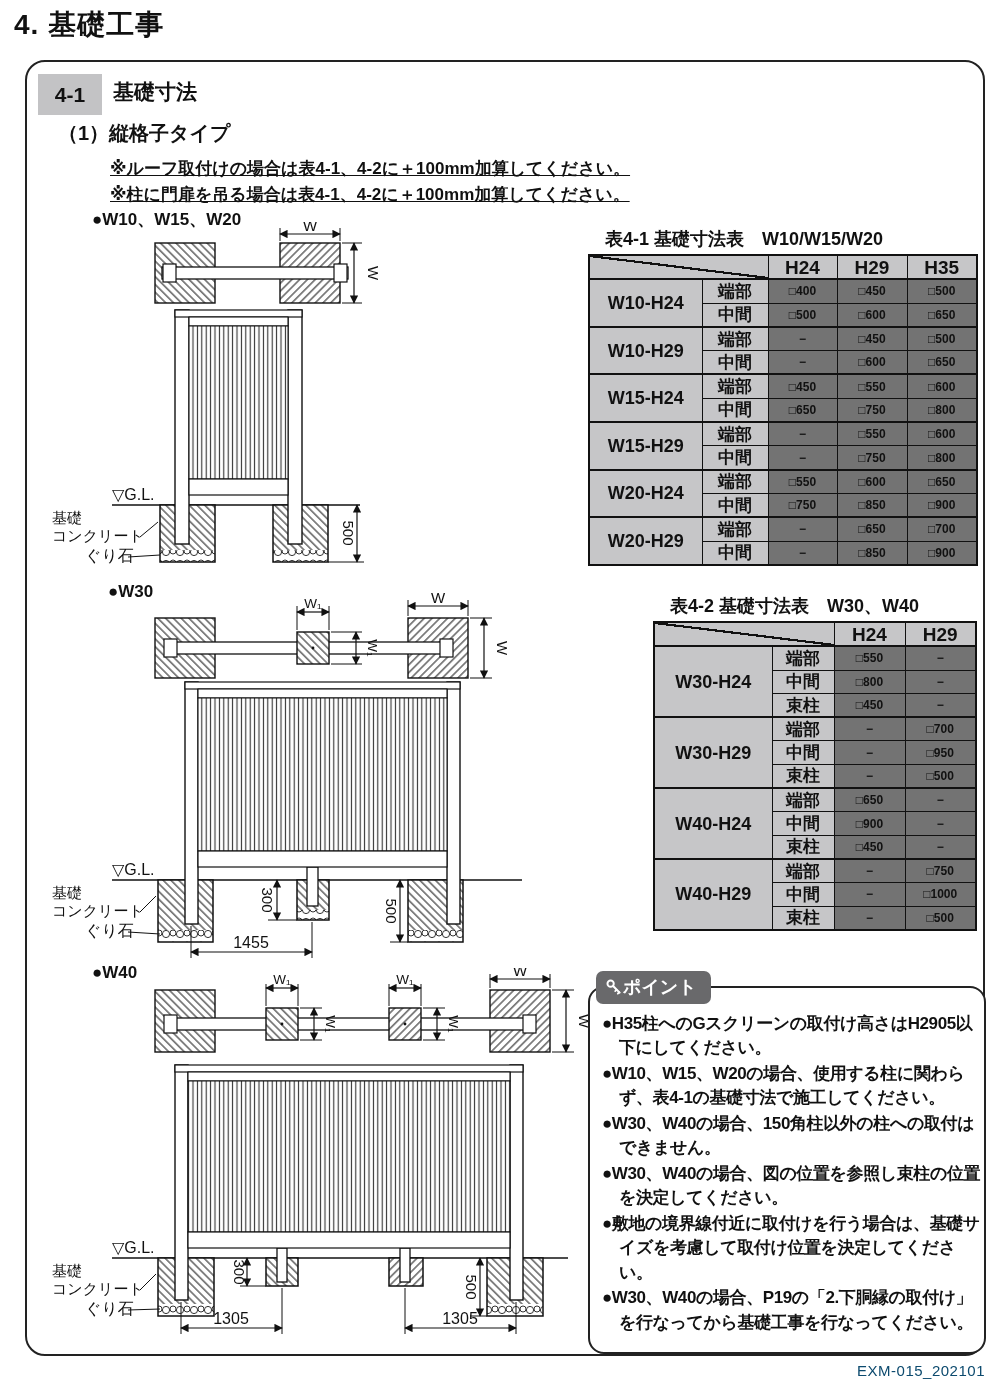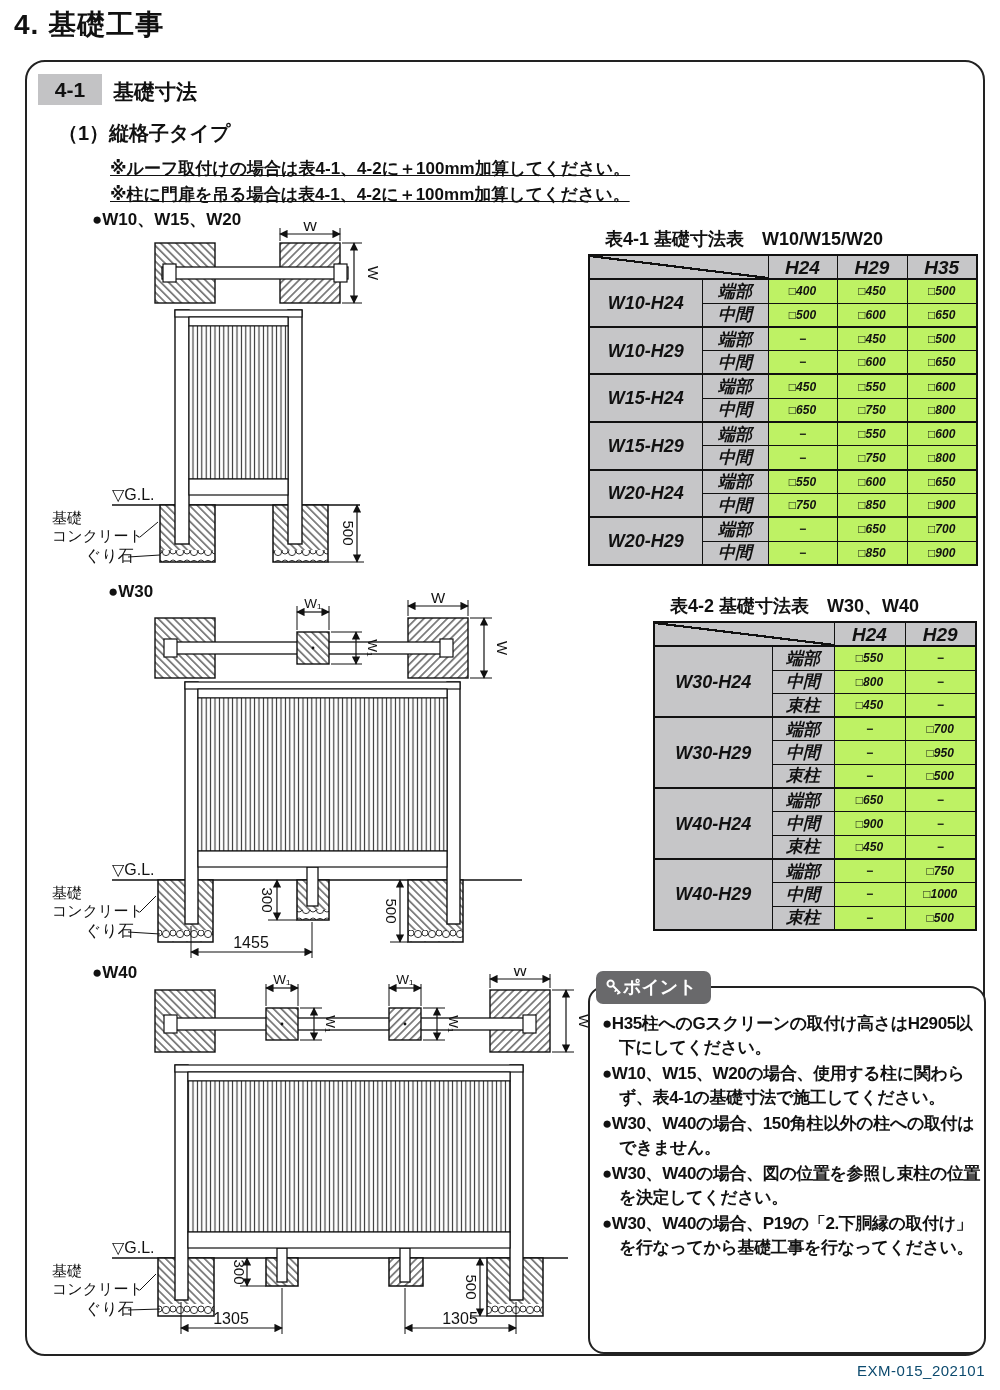--- a/index.html
+++ b/index.html
@@ -4,28 +4,28 @@
 <style>
   html,body{margin:0;padding:0;}
   body{
     width:1000px;height:1390px;position:relative;background:#fff;
     font-family:"Liberation Sans","DejaVu Sans",sans-serif;color:#111;
     overflow:hidden;
   }
   .abs{position:absolute;}
   .page-title{left:14px;top:6px;font-size:28px;font-weight:bold;letter-spacing:1px;}
   .main-box{left:25px;top:60px;width:956px;height:1292px;border:2.6px solid #222;border-radius:20px;}
-  .sec-badge{left:38px;top:74px;width:64px;height:31px;background:#c3c3c5;
+  .sec-badge{left:38px;top:74px;width:64px;height:41px;background:#c3c3c5;
     font-size:21px;font-weight:bold;display:flex;align-items:center;justify-content:center;}
   .sec-title{left:113px;top:78px;font-size:21px;font-weight:bold;}
   .subsec-title{left:58px;top:120px;font-size:20px;font-weight:bold;}
   .notes{left:110px;top:156px;font-size:17px;font-weight:bold;line-height:26px;text-decoration:underline;}
   .diag-label{font-size:17px;font-weight:bold;}
   .tbl-title{font-size:18px;font-weight:bold;margin:0 0 3px 17px;}
-  .dim-table{border-collapse:collapse;table-layout:fixed;background:#bef264;border:2.4px solid #111;font-style:italic;}
+  .dim-table{border-collapse:collapse;table-layout:fixed;background:#737373;border:2.4px solid #111;}
   .dim-table td,.dim-table th{border:1.4px solid #111;padding:0;text-align:center;
     vertical-align:middle;height:22.3px;line-height:1;font-weight:bold;overflow:hidden;}
   .dim-table tr.head th{background:#c6c6c8;font-size:19px;border-bottom:2.3px solid #111;}
   .dim-table td.corner{background:#c6c6c8;border-bottom:2.3px solid #111;
     background-image:linear-gradient(to bottom left,rgba(0,0,0,0) calc(50% - 1.1px),#111 calc(50% - 1.1px),#111 calc(50% + 1.1px),rgba(0,0,0,0) calc(50% + 1.1px));}
   .dim-table td.gname{background:#c6c6c8;font-size:18px;}
   .dim-table td.sub{background:#c6c6c8;font-size:17px;}
   .dim-table td.val{font-size:12px;}
   .dim-table tr.g-top td{border-top:2.3px solid #111;}
   .points-box{left:588px;top:986px;width:394px;height:364px;border:2.6px solid #222;border-radius:16px;background:#fff;}
@@ -526,17 +526,18 @@
       <line x1="15.5" y1="15.5" x2="13.6" y2="17.4" stroke="#fff" stroke-width="2.4" stroke-linecap="round"></line>
       <line x1="19" y1="19" x2="17.1" y2="20.9" stroke="#fff" stroke-width="2.4" stroke-linecap="round"></line>
     </svg>
     <span>ポイント</span>
   </div>
   <div class="points-list">
     <p class="pt-item">●H35柱へのGスクリーンの取付け高さはH2905以下にしてください。</p>
     <p class="pt-item">●W10、W15、W20の場合、使用する柱に関わらず、表4-1の基礎寸法で施工してください。</p>
     <p class="pt-item">●W30、W40の場合、150角柱以外の柱への取付はできません。</p>
     <p class="pt-item">●W30、W40の場合、図の位置を参照し束柱の位置を決定してください。</p>
+    <p class="pt-item">●敷地の境界線付近に取付けを行う場合は、基礎サイズを考慮して取付け位置を決定してください。</p>
     <p class="pt-item">●W30、W40の場合、P19の「2.下胴縁の取付け」を行なってから基礎工事を行なってください。</p>
   </div>
 </div>
 
 <div class="abs footer">EXM-015_202101</div>
 
 </body></html>

